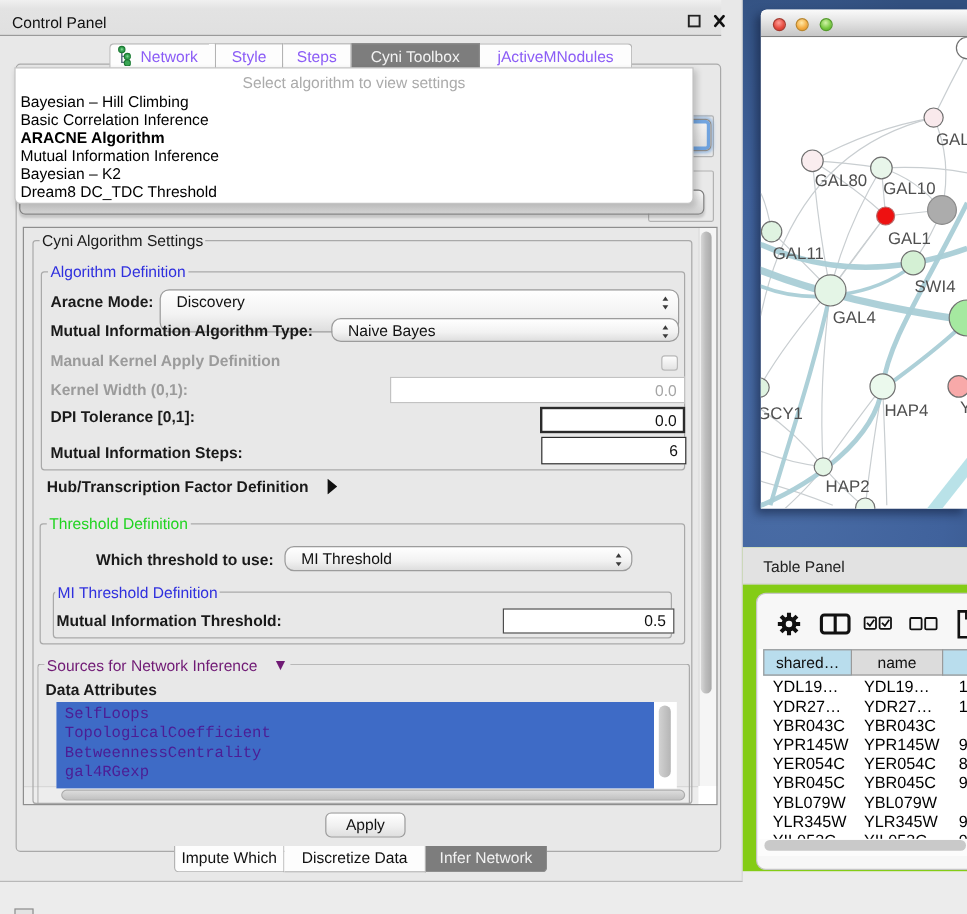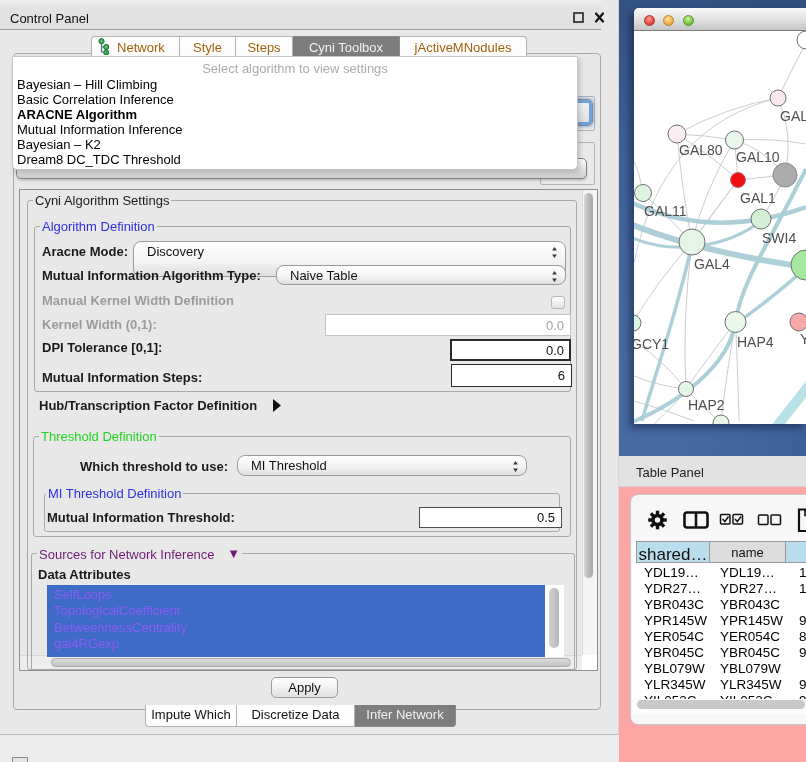--- a/index.html
+++ b/index.html
@@ -10,21 +10,21 @@
 #root { position:absolute; left:0; top:0; width:806px; height:762px; }
 
 #cpwin { left:0; top:0; width:619px; height:735px; background:#e8e8e8;
   border-bottom:1px solid #b8b8b8; border-right:1px solid #d5d5d5; }
 #cptitle { left:0; top:0; width:601px; height:30px;
   background:linear-gradient(#f0f0f0,#e3e3e3 25%,#e0e0e0);
   border-bottom:1px solid #9a9a9a;padding-left:20px; }
 #cptitle .t { position:absolute; left:10px; top:11px; font-size:13px; color:#111; }
 
 .tabtop { position:absolute; top:36px; height:22px; background:#fdfdfd;
-  border:1px solid #b3b3b3; border-bottom:none; font-size:13px; color:#a16207;
+  border:1px solid #b3b3b3; border-bottom:none; font-size:13px; color:#8b5cf6;
   text-align:center; line-height:21px; }
 .tabsel { background:#7d7d7d; color:#f2f2f2; border-color:#8b8b8b; }
 
 #cppanel { left:13px; top:53px; width:588px; height:657px; border:1px solid #a9a9a9;
   border-radius:4px; background:#e8e8e8; }
 
 .grp { position:absolute; border:1px solid #a9a9a9; border-radius:3px; }
 .grpt { position:absolute; top:-8px; font-size:13px; background:#e8e8e8; padding:0 2px;
   white-space:nowrap; }
 .lbl { position:absolute; font-size:13px; font-weight:bold; color:#1a1a1a; white-space:nowrap; }
@@ -50,21 +50,21 @@
 #ddrop .it { position:absolute; left:4px; font-size:13px; color:#000; white-space:nowrap; }
 
 #bluebg { left:619px; top:0; width:187px; height:456px;
   background:radial-gradient(ellipse 260px 420px at 15% 85%, #4a6da6 0%, #40629c 55%, #32507f 100%); }
 #macwin { left:634px; top:8px; width:172px; height:416px; background:#fff;
   border-radius:5px 0 0 0; box-shadow:-4px 4px 8px rgba(10,20,45,0.5); }
 #mactb { position:absolute; left:0; top:0; width:172px; height:23px;
   background:linear-gradient(#fafafa,#e7e7e7 40%,#c6c6c6);
   border-bottom:1px solid #7e7e7e; border-radius:5px 0 0 0; }
 .tl { position:absolute; top:15px; width:11px; height:11px; border-radius:50%; }
-#tpanel { left:619px; top:456px; width:187px; height:306px; background:#fca5a5; }
+#tpanel { left:619px; top:456px; width:187px; height:270px; background:#84cc16; }
 #tpbar { position:absolute; left:0; top:0; width:187px; height:31px; background:#e2e2e2;
   border-bottom:1px solid #d5d5d5; }
 #tpbar .t { position:absolute; left:17px; top:9px; font-size:13px; color:#222; }
 #tbox { position:absolute; left:11px; top:38px; width:180px; height:231px;
   background:#f7f7f7; border:1px solid #c6c6c6; border-radius:8px 0 0 8px; }
 </style>
 </head>
 <body>
 <div id="root">
 
@@ -117,27 +117,27 @@
     <div class="lbl" style="left:42px;top:244px;">Aracne Mode:</div>
     <div class="combo" style="left:133px;top:241px;width:433px;height:36px;">
       <span class="ct">Discovery</span>
       <svg class="spin" viewBox="0 0 9 15">
           <path d="M4.5 0.5 L7.6 5 L1.4 5 Z" fill="#3a3a3a"></path>
           <path d="M4.5 14.5 L7.6 10 L1.4 10 Z" fill="#3a3a3a"></path>
         </svg>
     </div>
     <div class="lbl" style="left:42px;top:268px;">Mutual Information Algorithm Type:</div>
     <div class="combo" style="left:276px;top:265px;width:290px;height:20px;">
-      <span class="ct">Naive Table</span>
+      <span class="ct">Naive Bayes</span>
       <svg class="spin" viewBox="0 0 9 15">
           <path d="M4.5 0.5 L7.6 5 L1.4 5 Z" fill="#3a3a3a"></path>
           <path d="M4.5 14.5 L7.6 10 L1.4 10 Z" fill="#3a3a3a"></path>
         </svg>
     </div>
-    <div class="lbl" style="left:42px;top:293px;color:#9b9b9b;">Manual Kernel Width Definition</div>
+    <div class="lbl" style="left:42px;top:293px;color:#9b9b9b;">Manual Kernel Apply Definition</div>
     <div class="abs" style="left:551px;top:296px;width:14px;height:13px;border:1px solid #b9b9b9;border-radius:3px;background:linear-gradient(#fdfdfd,#e3e3e3);"></div>
     <div class="lbl" style="left:42px;top:317px;color:#9b9b9b;">Kernel Width (0,1):</div>
     <div class="field" style="left:325px;top:314px;width:246px;height:22px;border:1px solid #c2c2c2;">
         <span class="fieldtx" style="color:#a5a5a5;">0.0</span>
       </div>
     <div class="lbl" style="left:42px;top:340px;">DPI Tolerance [0,1]:</div>
     <div class="field" style="left:450px;top:339px;width:121px;height:22px;border:2px solid #2b2b2b;">
         <span class="fieldtx" style="top:2px;right:5px;">0.0</span>
       </div>
     <div class="lbl" style="left:42px;top:370px;">Mutual Information Steps:</div>
@@ -165,21 +165,21 @@
     <div class="lbl" style="left:47px;top:510px;">Mutual Information Threshold:</div>
     <div class="field" style="left:419px;top:507px;width:143px;height:21px;border:1px solid #4d4d4d;">
         <span class="fieldtx" style="top:2px;margin-left:20px;">0.5</span>
       </div>
 
     <div class="grp" style="left:31px;top:553px;width:544px;height:117px;border-bottom:none;border-radius:3px 3px 0 0;"></div>
     <div class="grpt" style="left:37px;top:546px;color:#701a75;font-weight:normal;">Sources for Network Inference <span style="display:inline-block;vertical-align:1px;margin-left:9px;">▼</span></div>
     <div class="lbl" style="left:38px;top:567px;">Data Attributes</div>
     <div class="abs" style="left:47px;top:585px;width:517px;height:72px;background:#fff;"></div>
     <div class="abs" style="left:47px;top:585px;width:498px;height:72px;background:#3e6bc6;"></div>
-    <div class="abs" style="left:54px;top:587px;font-size:13px;color:#8b5cf6;line-height:16.3px;white-space:nowrap;">SelfLoops<br>TopologicalCoefficient<br>BetweennessCentrality<br>gal4RGexp</div>
+    <div class="abs" style="left:54px;top:587px;font-size:13px;color:#4c1d95;line-height:16.3px;white-space:nowrap;font-family:Liberation Mono, monospace;">SelfLoops<br>TopologicalCoefficient<br>BetweennessCentrality<br>gal4RGexp</div>
     <div class="abs" style="left:549px;top:588px;width:10px;height:60px;border-radius:5px;background:linear-gradient(90deg,#d2d2d2,#b5b5b5);"></div>
 
     <div class="abs" style="left:271px;top:677px;width:67px;height:21px;border:1px solid #9c9c9c;border-radius:5px;background:linear-gradient(#ffffff,#f0f0f0 55%,#dfdfdf);text-align:center;font-size:13px;line-height:20px;color:#111;">Apply</div>
   </div>
 
   <div id="hidbits" class="abs" style="left:0;top:0;width:619px;height:200px;">
 
     <div class="abs" style="left:540px;top:96px;width:55px;height:35px;background:#e9e9e9;border:1px solid #b2b2b2;border-radius:2px;"></div>
     <div class="abs" style="left:540px;top:142px;width:55px;height:43px;background:#e9e9e9;border:1px solid #b2b2b2;border-radius:2px;"></div>
 
@@ -311,21 +311,21 @@
           <rect x="140" y="20" width="9.5" height="9.5" rx="1" stroke-width="1.5"></rect>
           <path d="M168 14.5 h6.5 l5 5.5 v16 h-11.5 z" stroke-width="2.2"></path>
           <path d="M174 15 v5.5 h5" stroke-width="1.6"></path>
         </g>
       </svg>
 
       <div class="abs" style="left:1px;top:46px;width:178px;height:172px;background:#fff;"></div>
       <div class="abs" style="left:5px;top:46px;width:175px;height:22px;background:#dcdcdc;border-top:1px solid #9a9a9a;border-bottom:1px solid #9a9a9a;"></div>
       <div class="abs" style="left:5px;top:46px;width:74px;height:22px;background:#b9dded;border-top:1px solid #9a9a9a;border-bottom:1px solid #9a9a9a;border-left:1px solid #9a9a9a;border-right:1px solid #9a9a9a;"></div>
       <div class="abs" style="left:154px;top:46px;width:26px;height:22px;background:#b9dded;border-top:1px solid #9a9a9a;border-bottom:1px solid #9a9a9a;border-left:1px solid #9a9a9a;"></div>
-      <div class="abs" style="left:5px;top:50px;width:74px;text-align:center;font-size:17px;color:#111;">shared…</div>
+      <div class="abs" style="left:5px;top:50px;width:74px;text-align:center;font-size:13px;color:#111;">shared…</div>
       <div class="abs" style="left:79px;top:50px;width:75px;text-align:center;font-size:13px;color:#111;">name</div>
       <div class="abs" style="left:13px;top:70px;font-size:13.5px;color:#000;line-height:16px;white-space:nowrap;">YDL19…<br>YDR27…<br>YBR043C<br>YPR145W<br>YER054C<br>YBR045C<br>YBL079W<br>YLR345W<br>YIL053C</div>
       <div class="abs" style="left:89px;top:70px;font-size:13.5px;color:#000;line-height:16px;white-space:nowrap;">YDL19…<br>YDR27…<br>YBR043C<br>YPR145W<br>YER054C<br>YBR045C<br>YBL079W<br>YLR345W<br>YIL053C</div>
       <div class="abs" style="left:168px;top:70px;font-size:13.5px;color:#000;line-height:16px;white-space:nowrap;">13<br>12<br>&nbsp;<br>9.<br>8.<br>9.<br>&nbsp;<br>9.<br>9.</div>
       <div class="abs" style="left:1px;top:204px;width:178px;height:14px;background:#fcfcfc;"></div>
       <div class="abs" style="left:6px;top:205px;width:168px;height:9px;border-radius:5px;background:#c9c9c9;"></div>
     </div>
   </div>
 </div>
 

